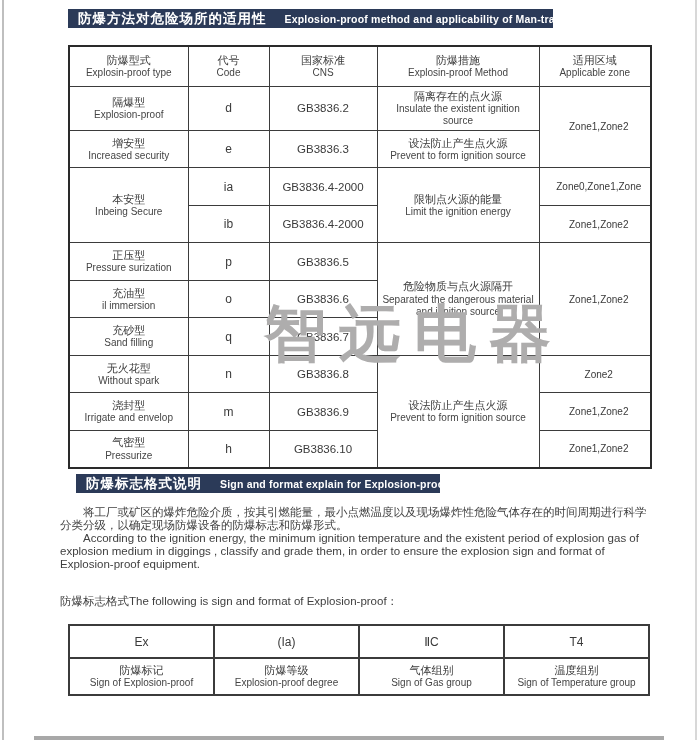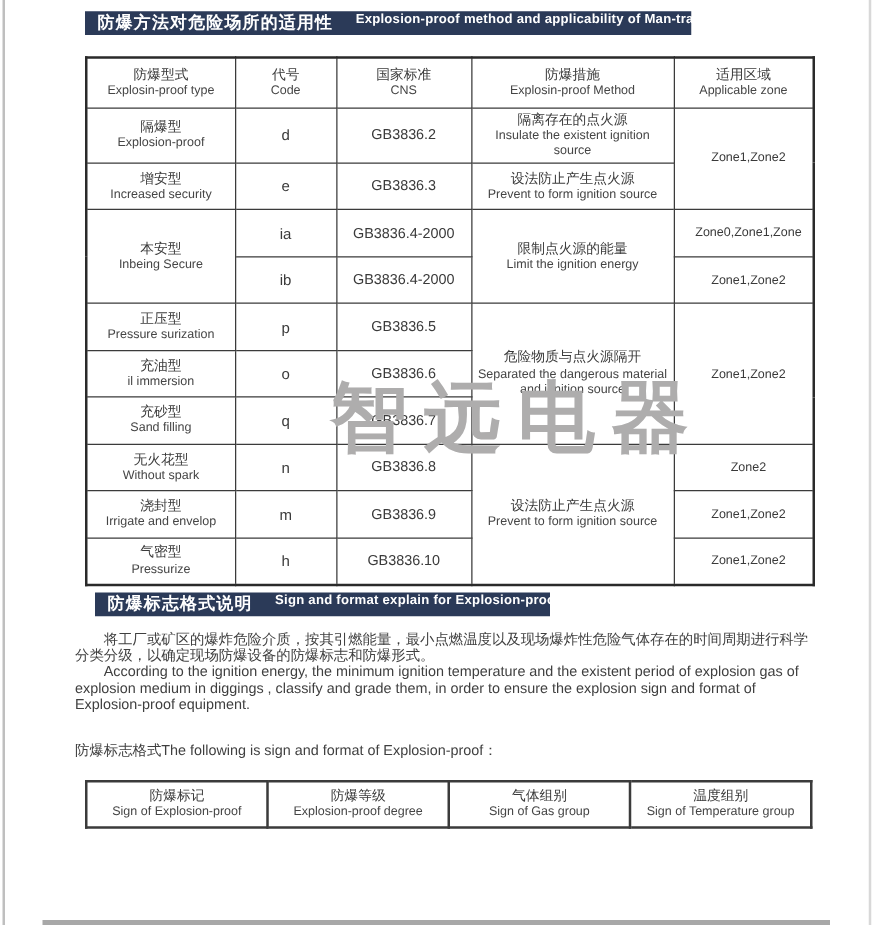--- a/index.html
+++ b/index.html
@@ -7,21 +7,21 @@
     position:relative; width:700px; height:743px; background:#fff;
     font-family:"Liberation Sans","DejaVu Sans",sans-serif; color:#3a3a3a;
     overflow:hidden;
   }
   .edge-left  { position:absolute; left:2px;  top:0; width:2px; height:740px; background:#bfbfbf; }
   .edge-right { position:absolute; left:695px; top:0; width:2px; height:740px; background:#d8d8d8; }
   .bottom-bar { position:absolute; left:34px; top:736px; width:630px; height:4px; background:#a8a8a8; }
 
   .secbar {
     position:absolute; background:#2b3a58; color:#fff;
-    display:flex; white-space:nowrap;
+    display:flex; align-items:center; white-space:nowrap;
     padding:0 10px; box-sizing:border-box;
   }
   .secbar .cn { font-size:13.5px; font-weight:bold; letter-spacing:1px; }
   .secbar .en { font-size:10.5px; font-weight:bold; margin-left:18px; letter-spacing:0.2px; }
   #bar1 { left:68px; top:9px;   width:485px; height:19px; }
   #bar2 { left:76px; top:474px; width:364px; height:19px; }
 
   table { border-collapse:collapse; table-layout:fixed;padding-left:40px; }
   #table1 { position:absolute; left:68px; top:45px; width:582px; border:2px solid #2a2a2a; }
   #table1 th, #table1 td {
@@ -220,20 +220,26 @@
   </div>
 
   <table id="table2">
     <colgroup>
         <col style="width:145px">
         <col style="width:145px">
         <col style="width:145px">
         <col style="width:145px">
       </colgroup>
     <tbody>
+        <tr class="codes">
+      <td class="fmt-code">Ex</td>
+      <td class="fmt-code">(Ia)</td>
+      <td class="fmt-code">ⅡC</td>
+      <td class="fmt-code">T4</td>
+    </tr>
     <tr class="labels">
       <td>
         <div class="cn-line">防爆标记</div>
         <div class="en-line">Sign of Explosion-proof</div>
       </td>
       <td>
         <div class="cn-line">防爆等级</div>
         <div class="en-line">Explosion-proof degree</div>
       </td>
       <td>

